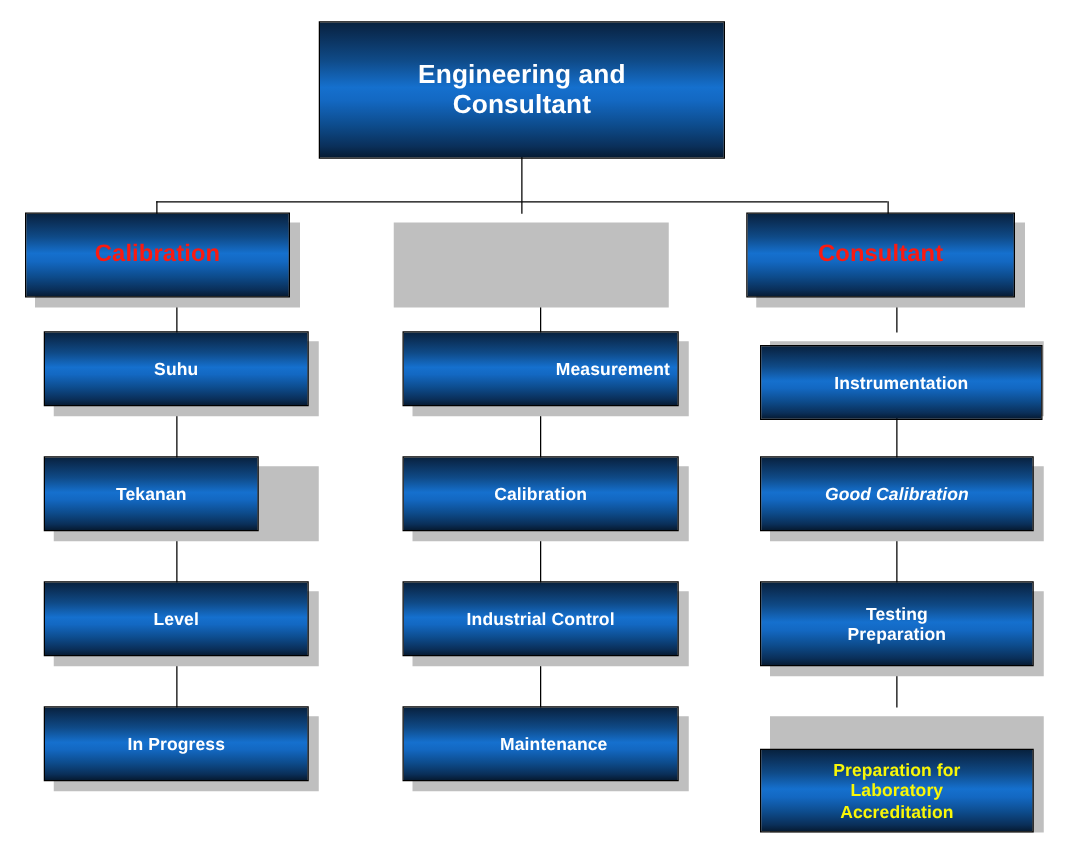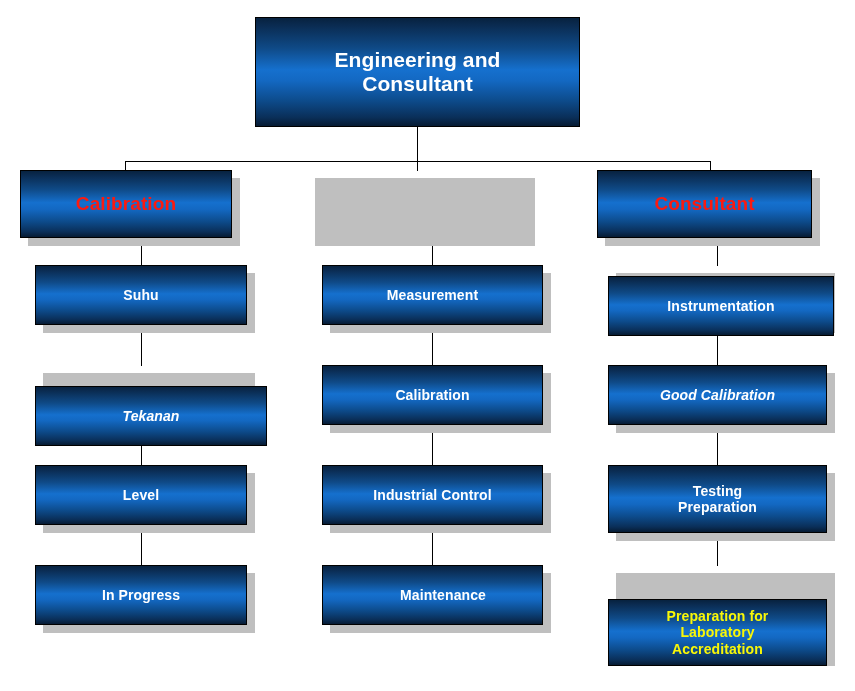--- a/index.html
+++ b/index.html
@@ -142,31 +142,31 @@
   </div>
 
 
   <div class="node header-node txt-red" style="left:597px; top:170px; width:215px; height:68px;">
     <span class="node-label">Consultant</span>
   </div>
 
   <div class="node child-node txt-white" style="left:35px; top:265px; width:212px; height:60px;">
     <span class="node-label">Suhu</span>
   </div>
-  <div class="node child-node txt-white" style="left:35px; top:386px; width:232px; height:60px;font-style:italic;">
+  <div class="node child-node txt-white" style="left:35px; top:365px; width:172px; height:60px;">
     <span class="node-label">Tekanan</span>
   </div>
   <div class="node child-node txt-white" style="left:35px; top:465px; width:212px; height:60px;">
     <span class="node-label">Level</span>
   </div>
   <div class="node child-node txt-white" style="left:35px; top:565px; width:212px; height:60px;">
     <span class="node-label">In Progress</span>
   </div>
 
-  <div class="node child-node txt-white" style="left:322px; top:265px; width:221px; height:60px;">
+  <div class="node child-node txt-white" style="left:322px; top:265px; width:221px; height:60px;text-align:right;">
     <span class="node-label">Measurement</span>
   </div>
   <div class="node child-node txt-white" style="left:322px; top:365px; width:221px; height:60px;">
     <span class="node-label">Calibration</span>
   </div>
   <div class="node child-node txt-white" style="left:322px; top:465px; width:221px; height:60px;">
     <span class="node-label">Industrial  Control</span>
   </div>
   <div class="node child-node txt-white" style="left:322px; top:565px; width:221px; height:60px;padding-left:21px;">
     <span class="node-label">Maintenance</span>

